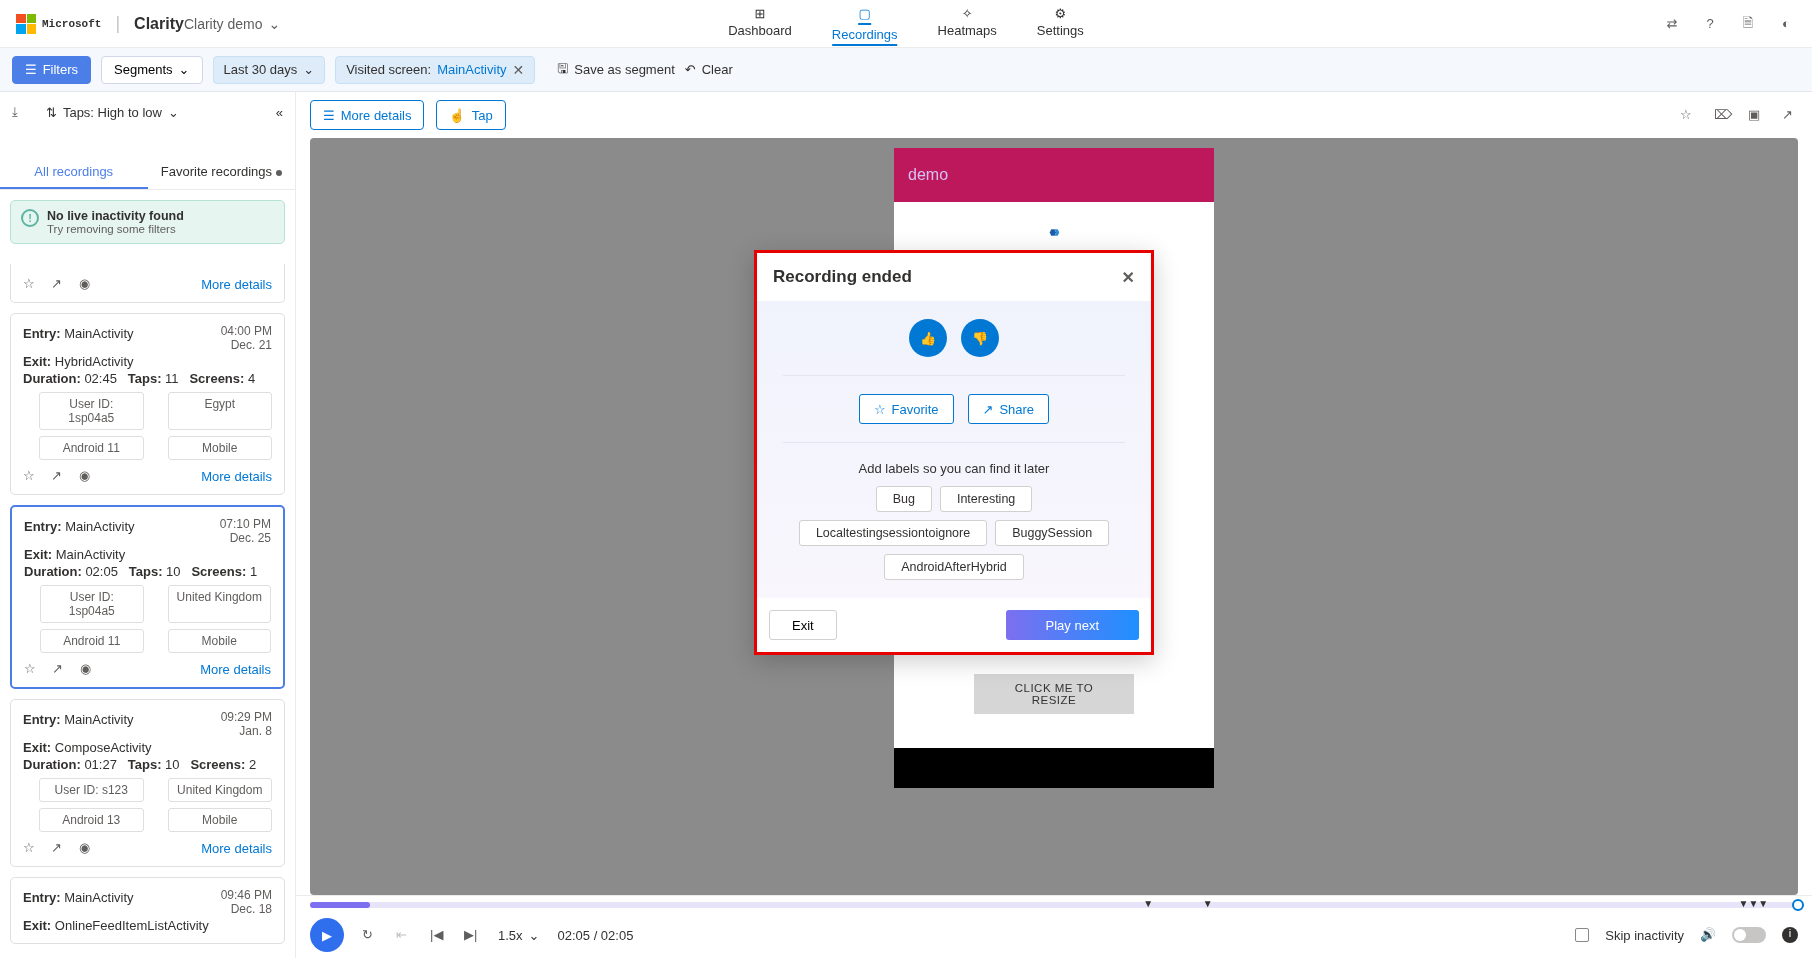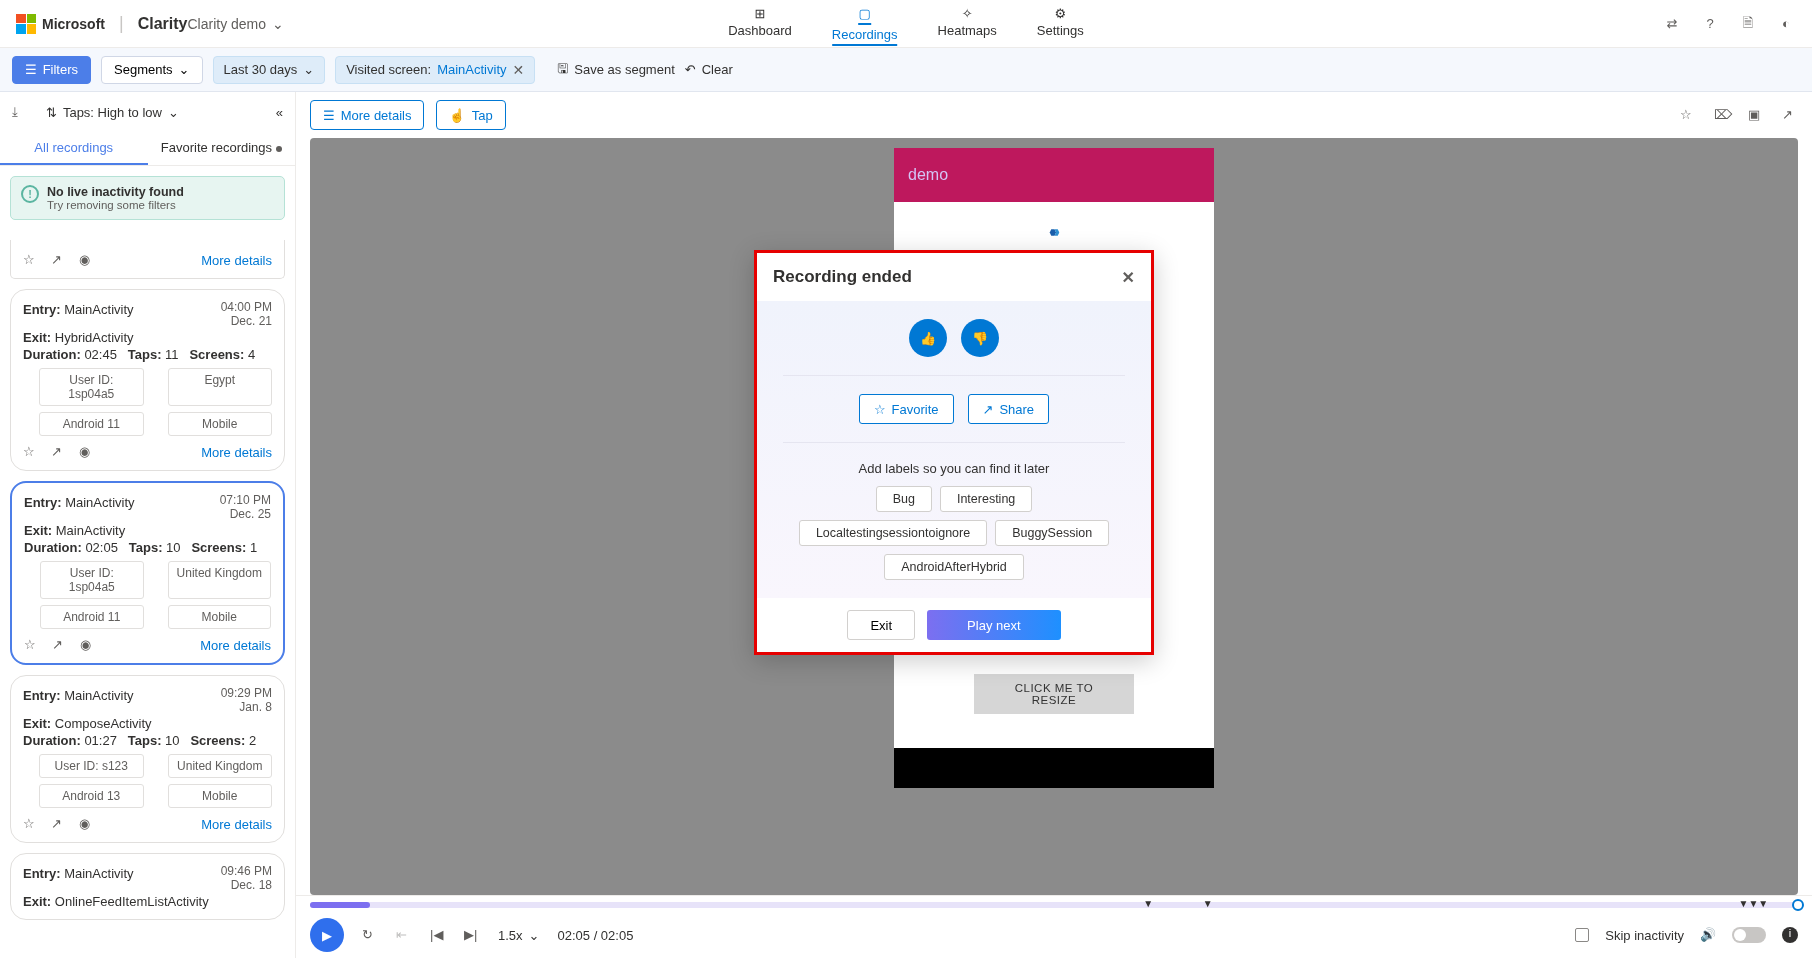--- a/index.html
+++ b/index.html
@@ -3,21 +3,21 @@
 <meta charset="utf-8">
 <style>
 * { box-sizing: border-box; margin: 0; padding: 0; font-family: "Segoe UI", -apple-system, sans-serif; }
 body { font-size: 13px; color: #323130; background: #fff; overflow: hidden; width: 1812px; height: 958px; position: relative; }
 
 
 .hdr { display:flex; align-items:center; height:48px; padding:0 16px; border-bottom:1px solid #edebe9; }
 .ms-logo { width:20px; height:20px; display:grid; grid-template-columns:1fr 1fr; grid-template-rows:1fr 1fr; gap:1px; margin-right:6px;}
 .ms-logo span:nth-child(1){background:#f25022;} .ms-logo span:nth-child(2){background:#7fba00;}
 .ms-logo span:nth-child(3){background:#00a4ef;} .ms-logo span:nth-child(4){background:#ffb900;}
-.hdr-brand { font-weight:600; font-size:14px; }
+.hdr-brand { font-weight:600; font-size:11px;font-family:Liberation Mono, monospace; }
 .hdr-sep { color:#c8c6c4; margin:0 14px; font-size:18px; }
 .hdr-app { font-weight:600; font-size:16px; }
 .hdr-proj { font-size:14px; color:#605e5c; display:flex; align-items:center; gap:6px; cursor:pointer;}
 .hdr-nav { position:absolute; left:50%; transform:translateX(-50%); display:flex; gap:40px;}
 .hdr-nav-item { display:flex; flex-direction:column; align-items:center; gap:2px; font-size:13px; color:#323130; cursor:pointer; padding-top:4px;}
 .hdr-nav-item.active span { color:#0078d4; border-bottom:2px solid #0078d4; padding-bottom:2px;}
 .hdr-right { margin-left:auto; display:flex; gap:18px; align-items:center;}
 .icon-btn { width:20px; height:20px; display:flex; align-items:center; justify-content:center; cursor:pointer; color:#605e5c;}
 
 
@@ -28,29 +28,29 @@
 .pill .x { cursor:pointer; font-size:14px; color:#605e5c;}
 .linkish { display:inline-flex; align-items:center; gap:6px; font-size:13px; color:#323130; cursor:pointer;}
 
 
 .cols { display:flex; height:calc(100% - 48px - 44px);}
 .side { width:296px; border-right:1px solid #edebe9; display:flex; flex-direction:column; background:#fff; }
 .side-top { display:flex; align-items:center; height:40px; padding:0 12px; gap:18px;}
 .sort-pill { display:inline-flex; align-items:center; gap:6px; font-size:13px; cursor:pointer;}
 .collapse { margin-left:auto; cursor:pointer;}
 .tabs { display:flex; border-bottom:1px solid #edebe9;}
-.tab { flex:1; text-align:center; padding:8px 8px; font-size:13px; cursor:pointer;}
+.tab { flex:1; text-align:center; padding:8px 8px; font-size:13px; cursor:pointer;margin-top:24px;}
 .tab.active { color:#4c7ee8; border-bottom:2px solid #4c7ee8; font-weight:500;}
 .notice { margin:10px; background:#e7f5f1; border:1px solid #b5e2d6; border-radius:5px; padding:8px 10px; display:flex; gap:8px;}
 .notice-ico { width:18px; height:18px; border-radius:50%; border:2px solid #5bb5a1; color:#5bb5a1; display:flex; align-items:center; justify-content:center; font-size:11px; font-weight:700; flex-shrink:0;}
 .notice-t { font-weight:600; font-size:12.5px;}
 .notice-s { font-size:11.5px; color:#605e5c;}
 
 .list { overflow:auto; flex:1; padding:0 10px 10px;}
-.card { border:1px solid #e1dfdd; border-radius:16px; margin-top:10px; padding:10px 12px; position:relative;}
+.card { border:1px solid #e1dfdd; border-radius:5px; margin-top:10px; padding:10px 12px; position:relative;}
 .card.sel { border:2px solid #4c7ee8;}
 .row { display:flex; justify-content:space-between; font-size:13px;}
 .meta-r { text-align:right; font-size:12px; color:#605e5c;}
 .kv { font-size:13px; margin-top:2px;}
 .kv b { font-weight:600;}
 .chips { display:flex; gap:8px; margin-top:6px;}
 .chip { flex:1; border:1px solid #e1dfdd; border-radius:3px; text-align:center; font-size:12px; padding:4px 7px; color:#605e5c;margin-left:16px;}
 .card-foot { display:flex; align-items:center; margin-top:8px; gap:12px;}
 .card-foot .sp { flex:1;}
 .more-link { color:#0078d4; font-size:13px; cursor:pointer;}
@@ -76,21 +76,21 @@
 .dlg-body { background:linear-gradient(#f0f3fc,#f9f6fd); padding:18px 26px; text-align:center;}
 .dlg-q { font-size:18px; font-weight:500; margin-bottom:14px;}
 .thumbs { display:flex; gap:14px; justify-content:center; margin-bottom:18px;}
 .thumb { width:38px; height:38px; border-radius:50%; background:#0078d4; color:#fff; display:flex; align-items:center; justify-content:center; cursor:pointer;}
 .dlg-sep { border-top:1px solid #e5e5f0; margin:10px 0 18px;}
 .dlg-actions { display:flex; gap:14px; justify-content:center; margin-bottom:18px;}
 .dlg-btn { display:inline-flex; align-items:center; gap:6px; border:1px solid #0078d4; color:#0078d4; background:#fff; height:30px; padding:0 14px; border-radius:3px; cursor:pointer; font-size:13px;}
 .dlg-lbl-t { font-size:13px; margin-bottom:10px;}
 .tags { display:flex; flex-wrap:wrap; gap:8px; justify-content:center;}
 .tag { border:1px solid #d2d0ce; background:#fff; font-size:12.5px; padding:5px 16px; border-radius:3px; cursor:pointer;}
-.dlg-foot { display:flex; gap:12px; padding:12px; justify-content:center; background:#fff;}
+.dlg-foot { display:flex; gap:12px; padding:12px; justify-content:space-between; background:#fff;}
 .dlg-foot .btn { height:30px; padding:0 22px; border-radius:3px; font-size:13px; cursor:pointer; border:1px solid #d2d0ce; background:#fff;}
 .dlg-foot .btn.primary { background:linear-gradient(90deg,#7c6ff0,#1e90ff); color:#fff; border:none; padding:0 40px;}
 
 
 .player { border-top:1px solid #edebe9; padding:6px 14px;}
 .track { height:6px; background:#e7e3f9; border-radius:3px; position:relative; margin-bottom:10px;}
 .track-fill { position:absolute; left:0; top:0; bottom:0; width:4%; background:#7c6ff0; border-radius:3px;}
 .track-head { position:absolute; right:-6px; top:-3px; width:12px; height:12px; border:2px solid #0078d4; border-radius:50%; background:#fff;}
 .markers { position:absolute; top:-4px; font-size:10px; color:#323130;}
 .pctrls { display:flex; align-items:center; gap:18px;}

